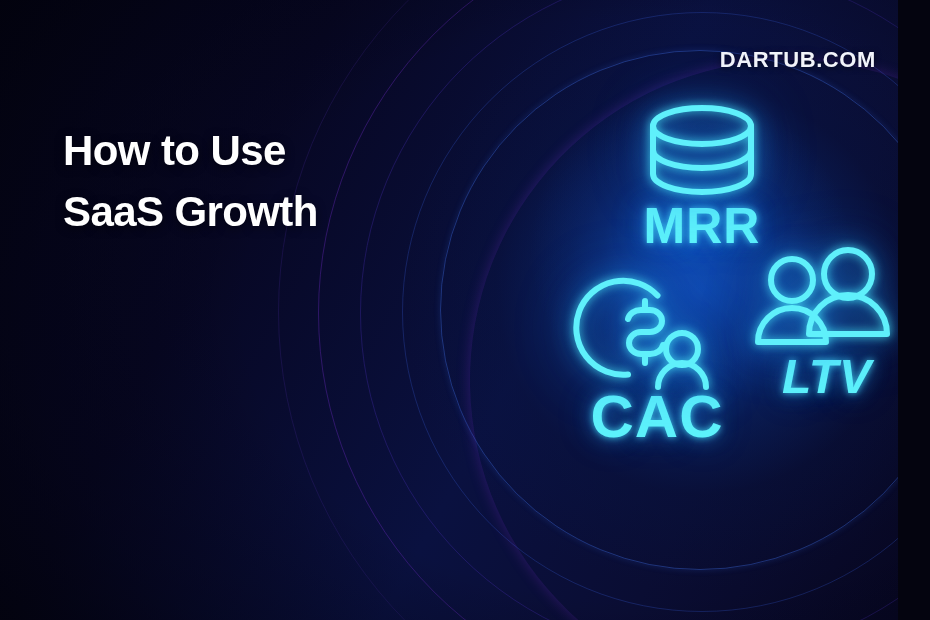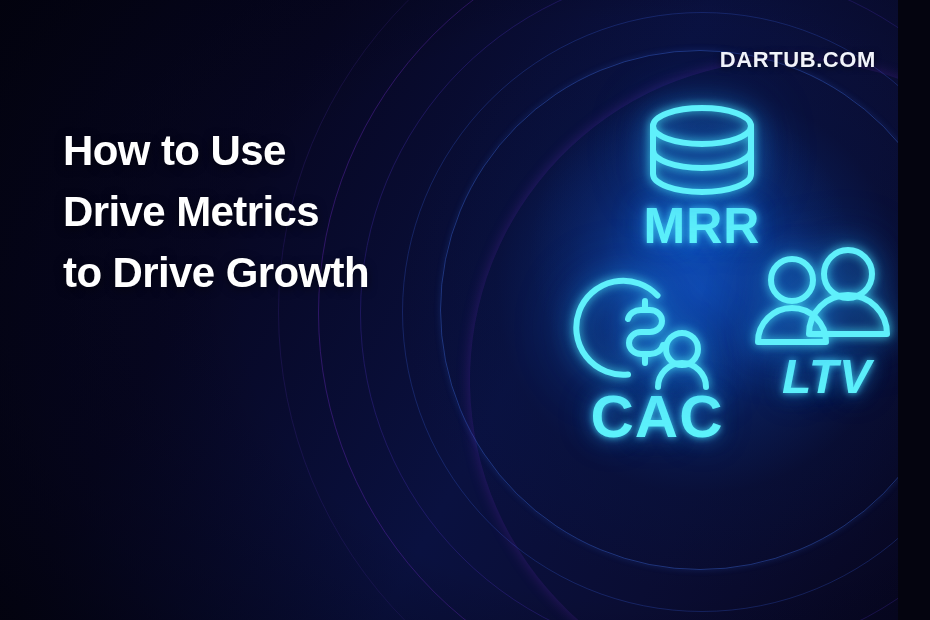--- a/index.html
+++ b/index.html
@@ -177,22 +177,21 @@
     <div class="ring r1"></div>
     <div class="ring-purple"></div>
   </div>
 
   <div class="bg-vignette"></div>
 
   <div class="watermark">DARTUB.COM</div>
 
   <h1 class="headline">
     <span class="ln">How to Use</span>
-    <span class="ln">Drive Metrics</span>
-    <span class="ln">to Drive Growth</span>
+    <span class="ln">SaaS Growth</span>
   </h1>
 
   <div class="metric" id="metric-mrr">
     <span class="icon-wrap">
       <svg width="180" height="92" viewBox="0 0 180 92" aria-hidden="true">
         <ellipse class="stroke" cx="90" cy="22" rx="49" ry="18"></ellipse>
         <path class="stroke" d="M41 22 v48 a49 18 0 0 0 98 0 V22"></path>
         <path class="stroke" d="M41 46 a49 18 0 0 0 98 0"></path>
       </svg>
     </span>

